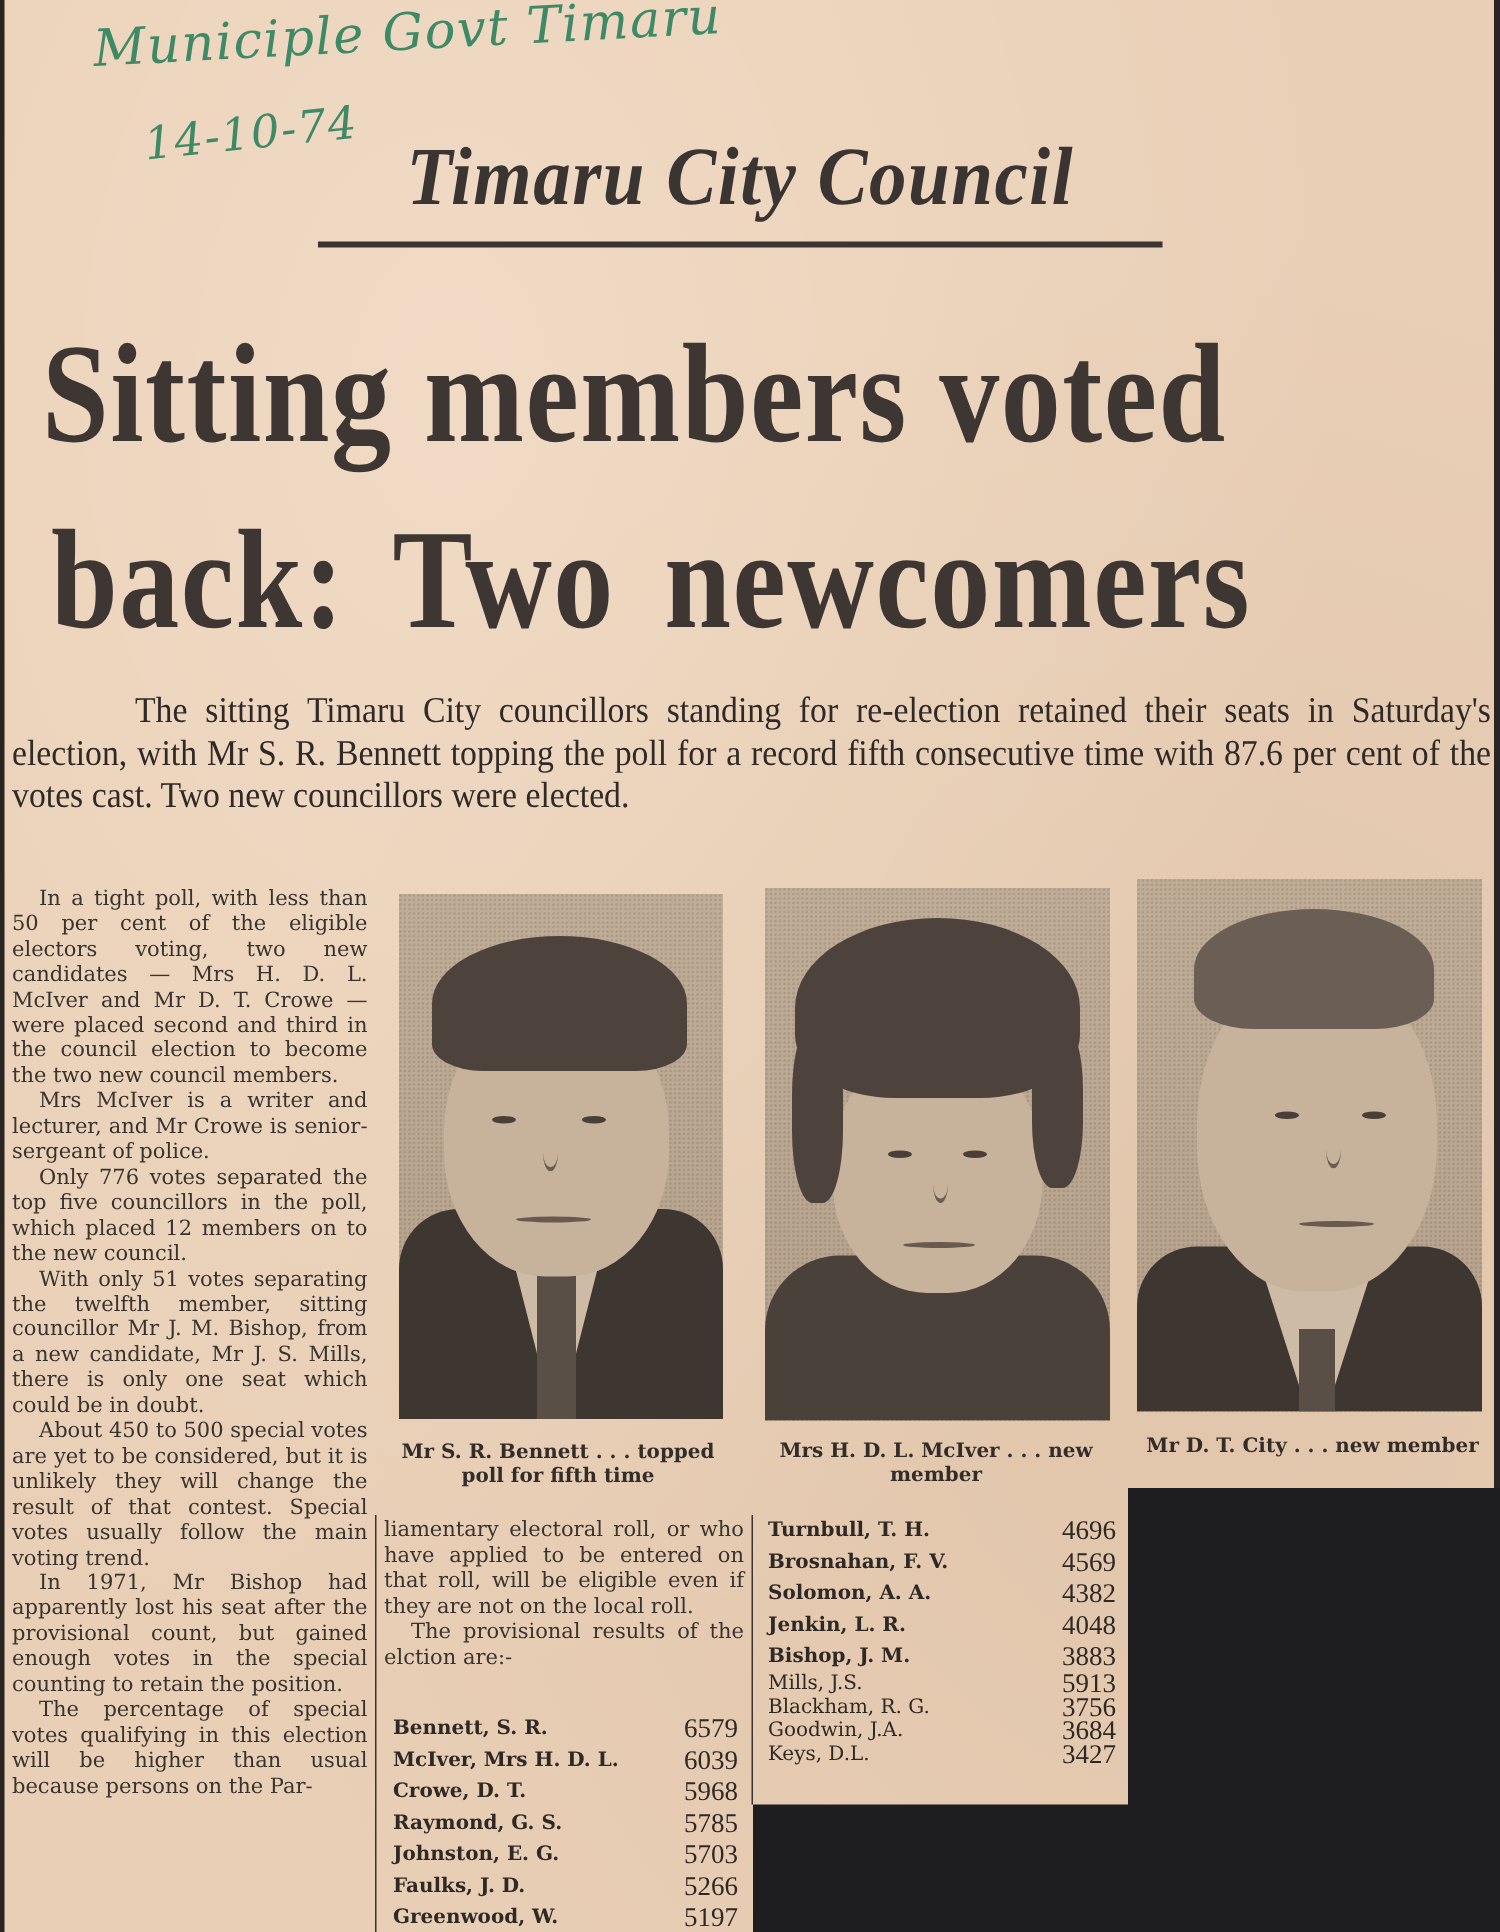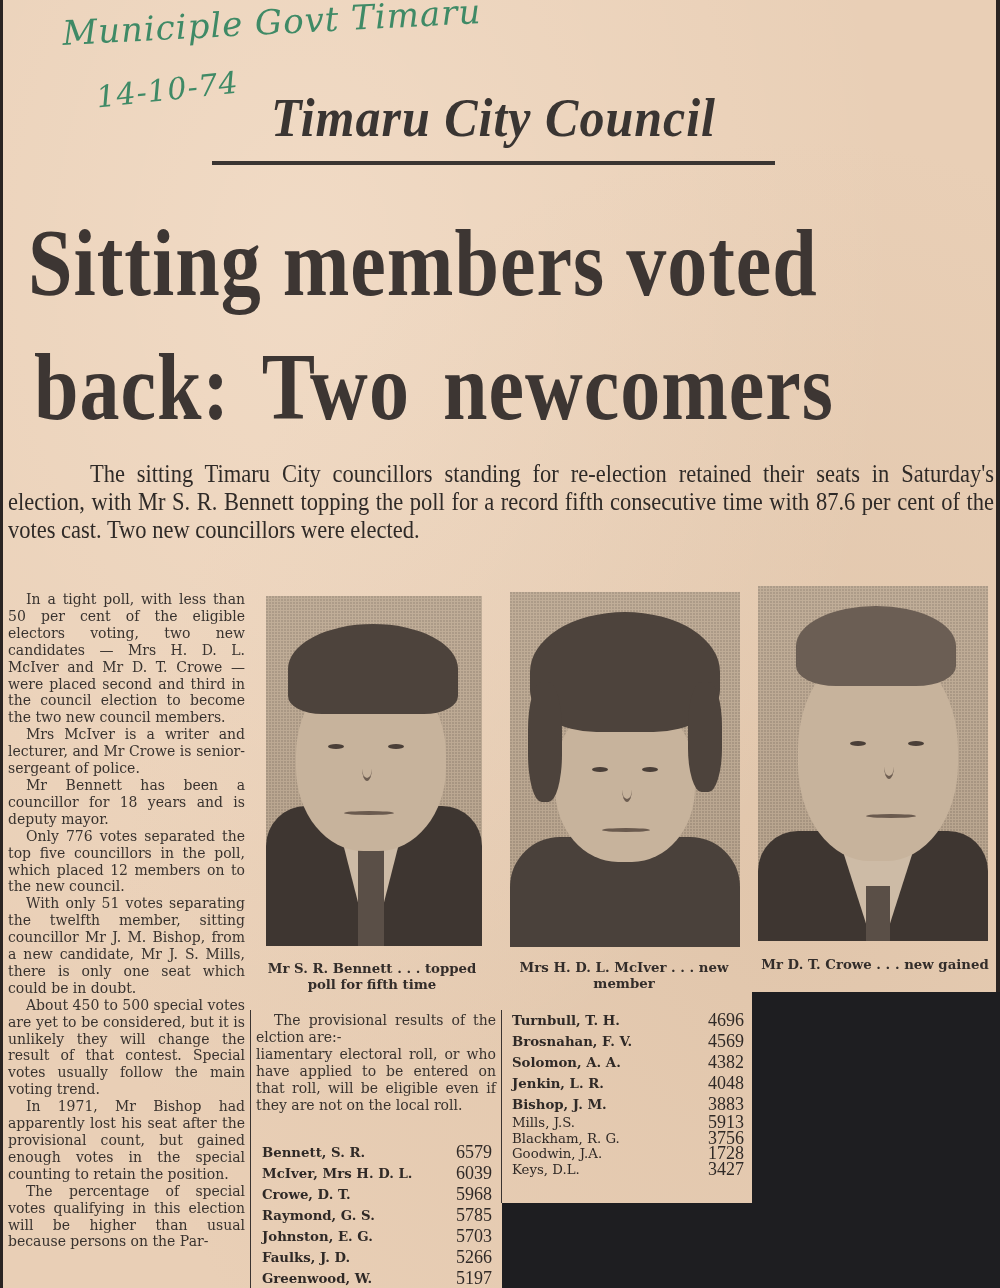--- a/index.html
+++ b/index.html
@@ -105,21 +105,20 @@
 <div class="kicker-rule"></div>
 
 <div class="headline h1">Sitting members voted</div>
 <div class="headline h2">back: Two newcomers</div>
 
 <div class="standfirst">The sitting Timaru City councillors standing for re-election retained their seats in Saturday's election, with Mr S. R. Bennett topping the poll for a record fifth consecutive time with 87.6 per cent of the votes cast. Two new councillors were elected.</div>
 
 <div class="col col1">
   <p>In a tight poll, with less than 50 per cent of the eligible electors voting, two new candidates — Mrs H. D. L. McIver and Mr D. T. Crowe — were placed second and third in the council election to become the two new council members.</p>
   <p>Mrs McIver is a writer and lecturer, and Mr Crowe is senior-sergeant of police.</p>
-  <p>Mr Bennett has been a councillor for 18 years and is deputy mayor.</p>
   <p>Only 776 votes separated the top five councillors in the poll, which placed 12 members on to the new council.</p>
   <p>With only 51 votes separating the twelfth member, sitting councillor Mr J. M. Bishop, from a new candidate, Mr J. S. Mills, there is only one seat which could be in doubt.</p>
   <p>About 450 to 500 special votes are yet to be considered, but it is unlikely they will change the result of that contest. Special votes usually follow the main voting trend.</p>
   <p>In 1971, Mr Bishop had apparently lost his seat after the provisional count, but gained enough votes in the special counting to retain the position.</p>
   <p>The percentage of special votes qualifying in this election will be higher than usual because persons on the Par-</p>
 </div>
 <div class="col-rule" style="left:250px; top:1010px; height:278px;"></div>
 <div class="col-rule" style="left:501px; top:1010px; height:193px;"></div>
 
 <div class="photo" style="left:266px; top:596px; width:216px; height:350px;">
@@ -156,25 +155,25 @@
   <div class="face" style="left:40px; top:60px; width:160px; height:215px;"></div>
   <div class="hair" style="left:38px; top:20px; width:160px; height:80px; border-radius: 50% 50% 25% 25%; background:#6b5e54;"></div>
   <div class="eye" style="left:92px; top:155px;"></div>
   <div class="eye" style="left:150px; top:155px;"></div>
   <div class="nose" style="left:126px; top:168px;"></div>
   <div class="mouth" style="left:108px; top:228px; width:50px;"></div>
 </div>
 
 <div class="caption" style="left:254px; top:961px; width:236px;">Mr S. R. Bennett . . . topped poll for fifth time</div>
 <div class="caption" style="left:504px; top:960px; width:240px;">Mrs H. D. L. McIver . . . new member</div>
-<div class="caption" style="left:752px; top:957px; width:246px;">Mr D. T. Crowe . . . new gained</div>
+<div class="caption" style="left:752px; top:957px; width:246px;">Mr D. T. City . . . new member</div>
 
 <div class="col col2">
+  <p style="text-indent:0;">liamentary electoral roll, or who have applied to be entered on that roll, will be eligible even if they are not on the local roll.</p>
   <p>The provisional results of the elction are:-</p>
-  <p style="text-indent:0;">liamentary electoral roll, or who have applied to be entered on that roll, will be eligible even if they are not on the local roll.</p>
 </div>
 
 <div class="results" style="left:262px; top:1130px; width:230px;margin-top:12px;">
   <div class="row">
       <span class="name">Bennett, S. R.</span>
       <span class="votes">6579</span>
     </div>
   <div class="row">
       <span class="name">McIver, Mrs H. D. L.</span>
       <span class="votes">6039</span>
@@ -225,19 +224,19 @@
   <div class="row plain">
       <span class="name">Mills, J.S.</span>
       <span class="votes">5913</span>
     </div>
   <div class="row plain">
       <span class="name">Blackham, R. G.</span>
       <span class="votes">3756</span>
     </div>
   <div class="row plain">
       <span class="name">Goodwin, J.A.</span>
-      <span class="votes">1728</span>
+      <span class="votes">3684</span>
     </div>
   <div class="row plain">
       <span class="name">Keys, D.L.</span>
       <span class="votes">3427</span>
     </div>
 </div>
 
 </body></html>

